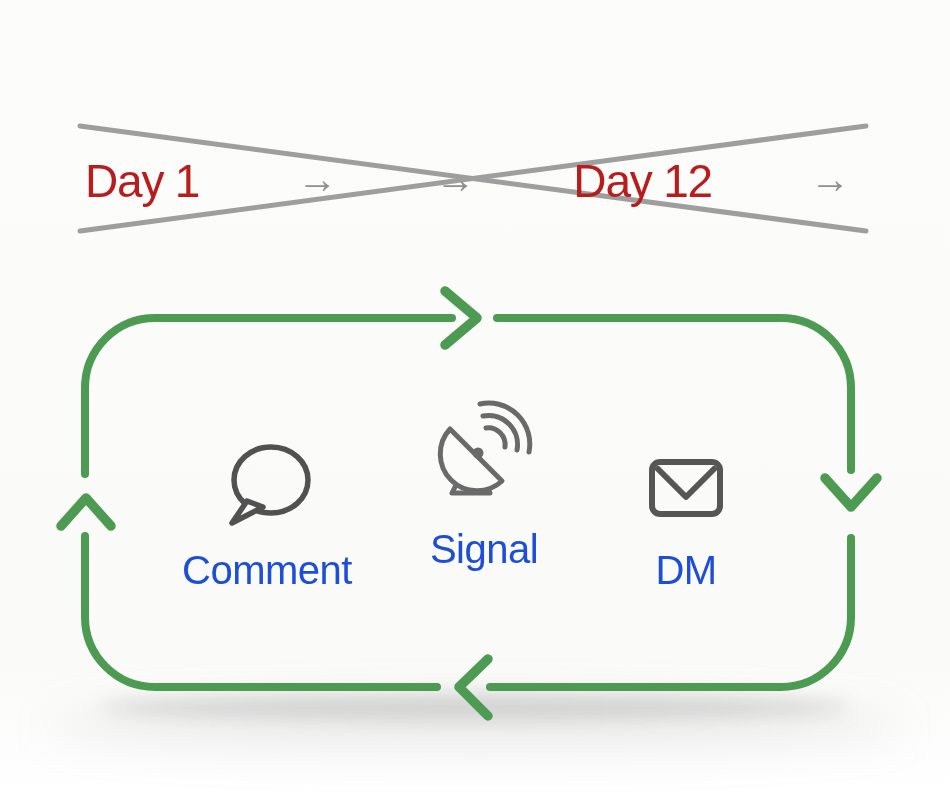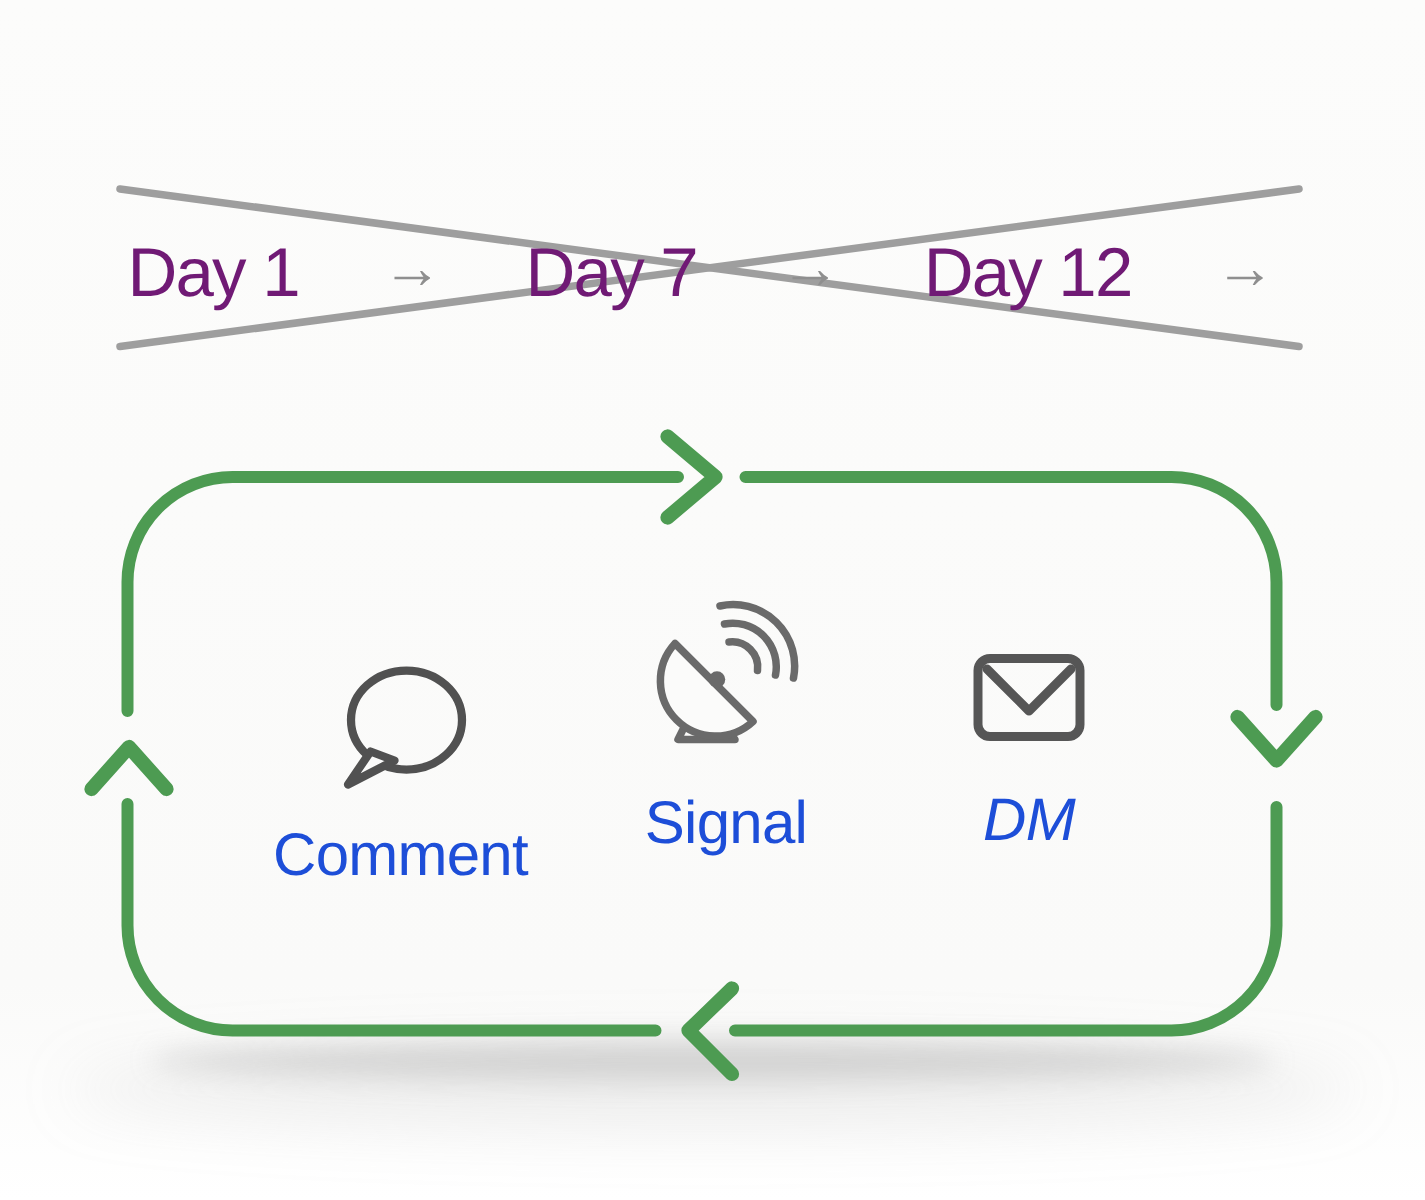--- a/index.html
+++ b/index.html
@@ -10,21 +10,21 @@
   }
   .canvas { position: relative; width: 950px; height: 800px; }
 
   
   .cross-svg { position: absolute; left: 0; top: 0; width: 950px; height: 270px; pointer-events: none; }
   .timeline-row {
     position: absolute; left: 85px; top: 150px; width: 765px; height: 62px;
     display: flex; justify-content: space-between; align-items: center;
   }
   .timeline-step {
-    font-size: 46px; letter-spacing: -1.2px; color: #701a75; line-height: 62px;
+    font-size: 46px; letter-spacing: -1.2px; color: #b91c1c; line-height: 62px;
     white-space: nowrap;
   }
   .timeline-arrow {
     font-size: 40px; color: #8f8f8f; line-height: 62px; transform: translateY(-2px);
   }
 
   
   .loop-svg { position: absolute; left: 0; top: 0; width: 950px; height: 800px; pointer-events: none; }
 
   .loop-shadow-1 {
@@ -37,39 +37,38 @@
   }
 
   
   .loop-item { position: absolute; width: 220px; text-align: center; }
   .loop-item .icon-wrap { display: flex; justify-content: center; align-items: flex-end; height: 106px; }
   .loop-item-label {
     margin-top: 14px; font-size: 40px; color: #1d4ed8; letter-spacing: -0.5px; white-space: nowrap;
   }
   .col-comment { left: 157px; top: 428px; }
   .col-signal  { left: 374px; top: 403px; }
-  .col-dm      { left: 576px; top: 405px; font-style: italic; }
+  .col-dm      { left: 576px; top: 428px; }
   .col-signal .loop-item-label { margin-top: 18px; }
   .col-dm .icon-wrap { height: 90px; }
   .col-dm .loop-item-label { margin-top: 30px; }
 </style>
 </head>
 <body>
 
 <div class="canvas">
 
   <svg class="cross-svg" viewBox="0 0 950 270">
     <line x1="80" y1="126" x2="866" y2="231" stroke="#9e9e9e" stroke-width="5" stroke-linecap="round"></line>
     <line x1="80" y1="231" x2="866" y2="126" stroke="#9e9e9e" stroke-width="5" stroke-linecap="round"></line>
   </svg>
 
   <div class="timeline-row">
     <span class="timeline-step">Day 1</span>
     <span class="timeline-arrow">→</span>
-    <span class="timeline-step">Day 7</span>
     <span class="timeline-arrow">→</span>
     <span class="timeline-step">Day 12</span>
     <span class="timeline-arrow">→</span>
   </div>
 
   <div class="loop-shadow-2"></div>
   <div class="loop-shadow-1"></div>
 
   <svg class="loop-svg" viewBox="0 0 950 800">
     <g fill="none" stroke="#4d9b52" stroke-width="8" stroke-linecap="round">

